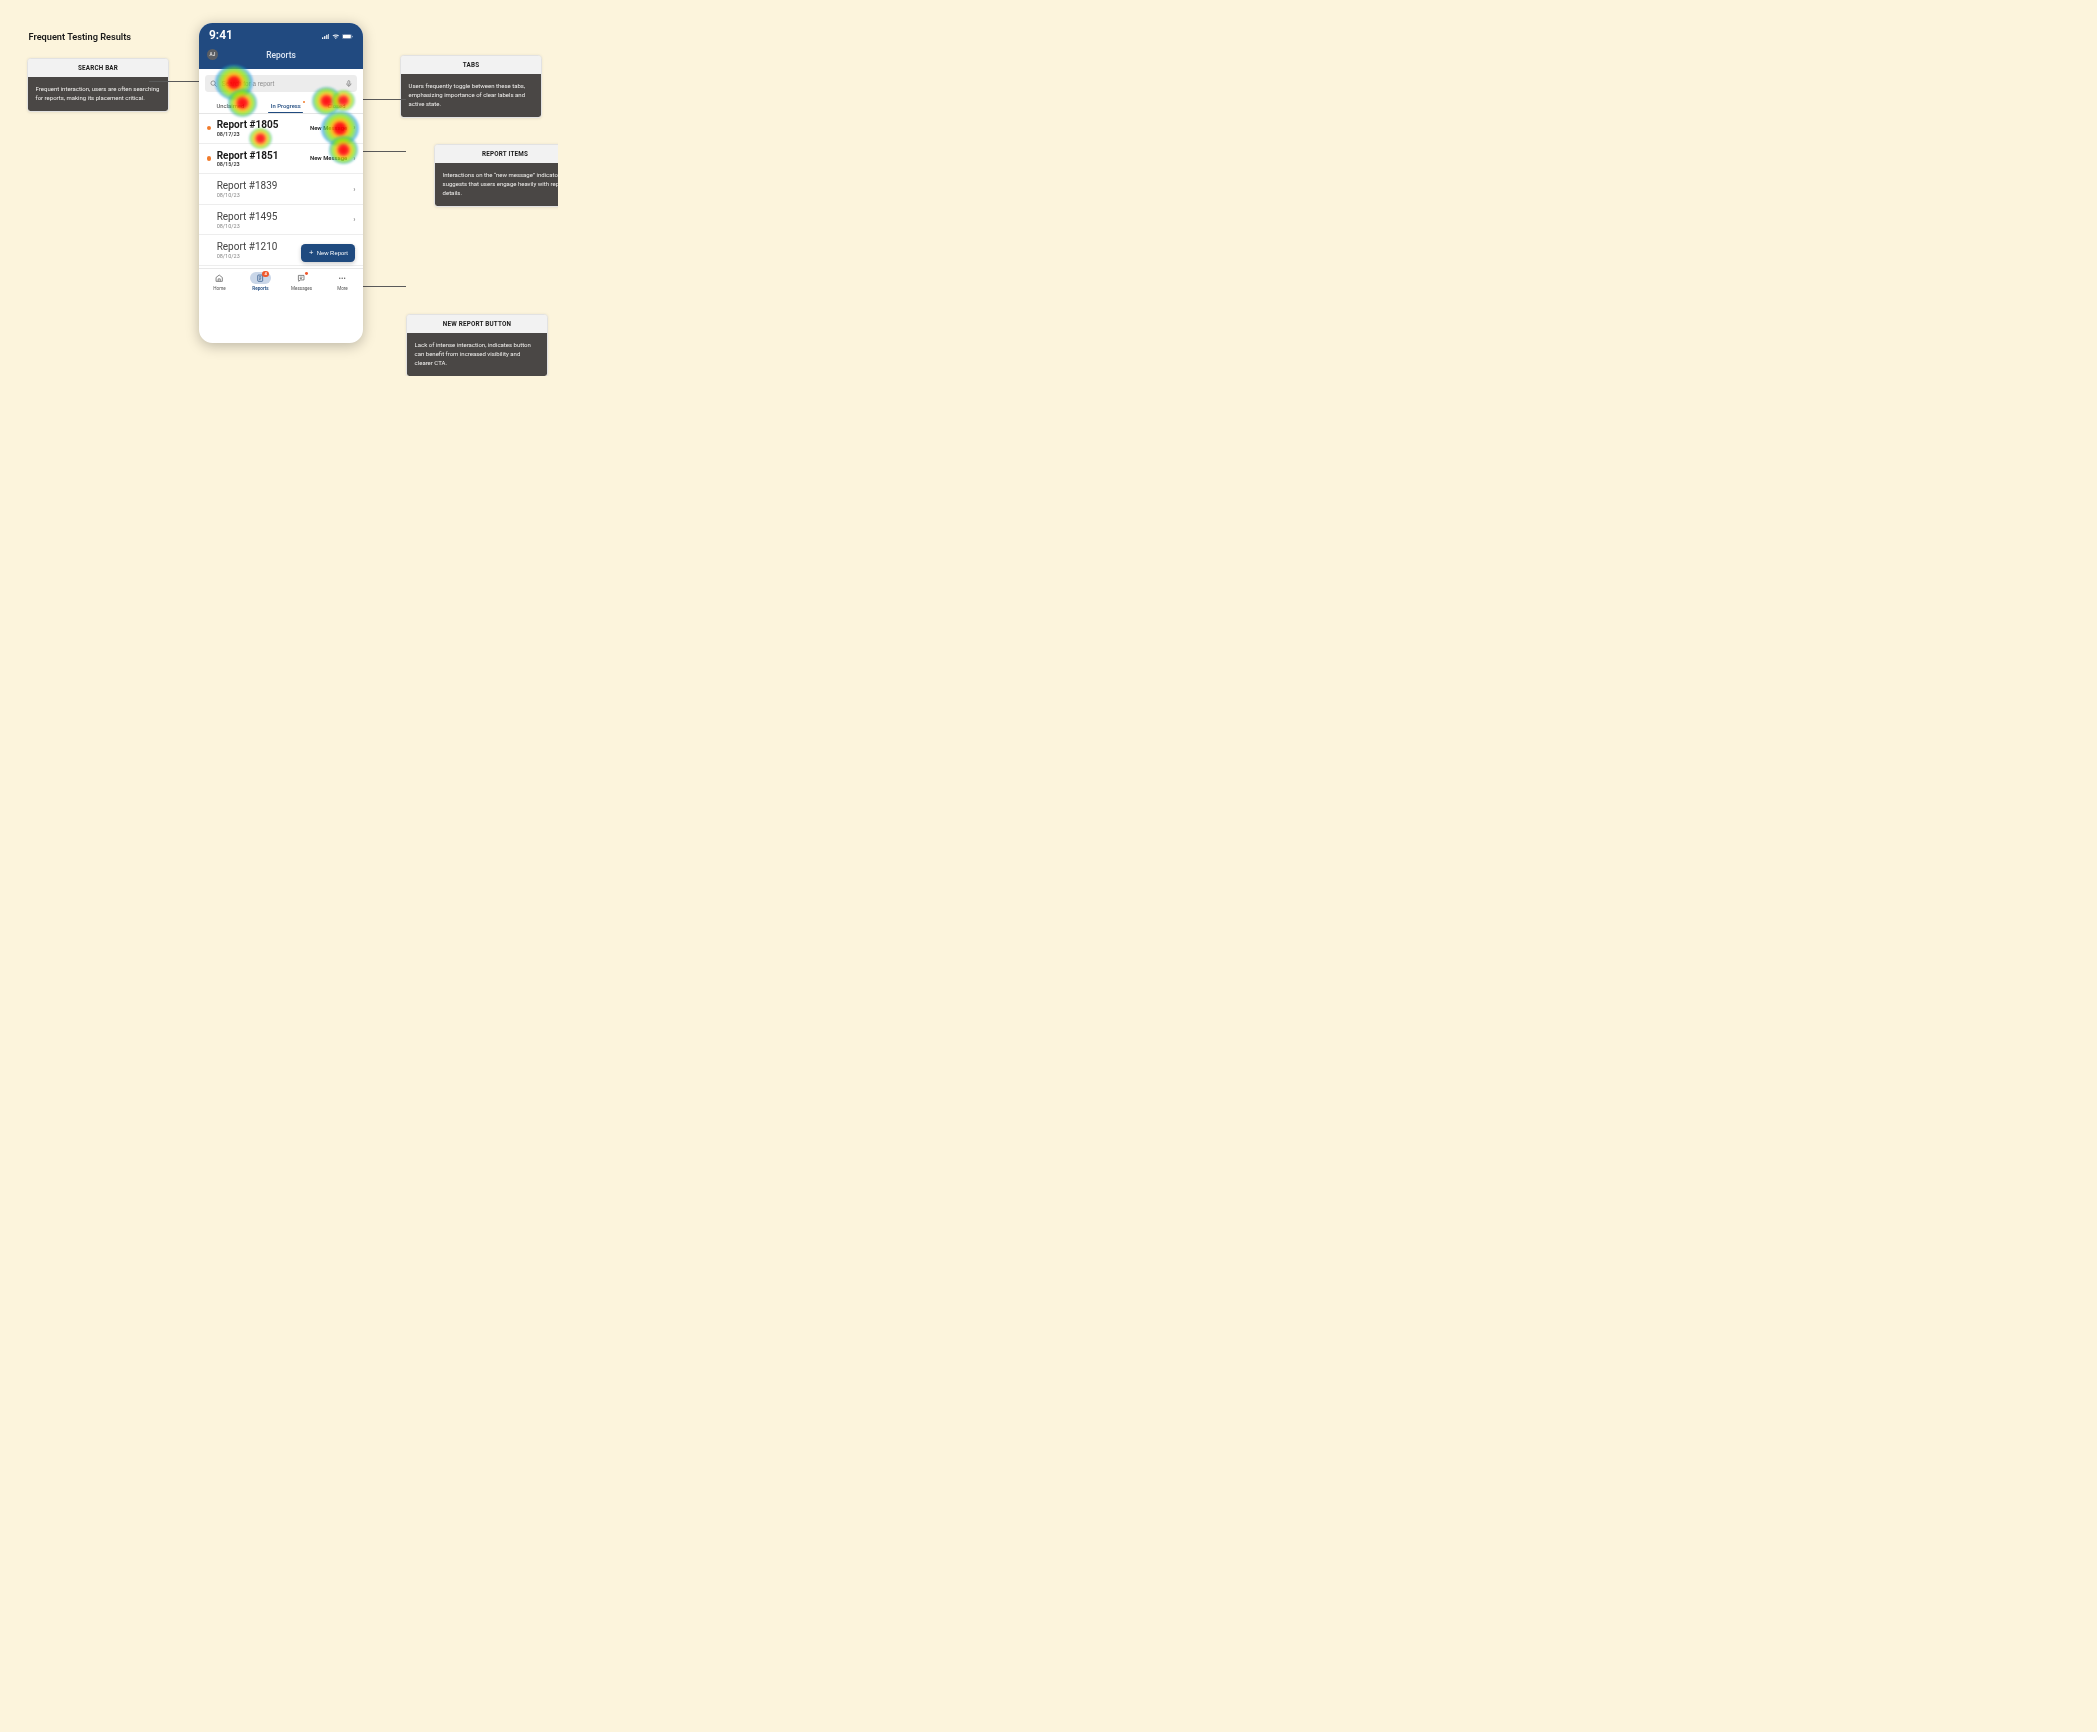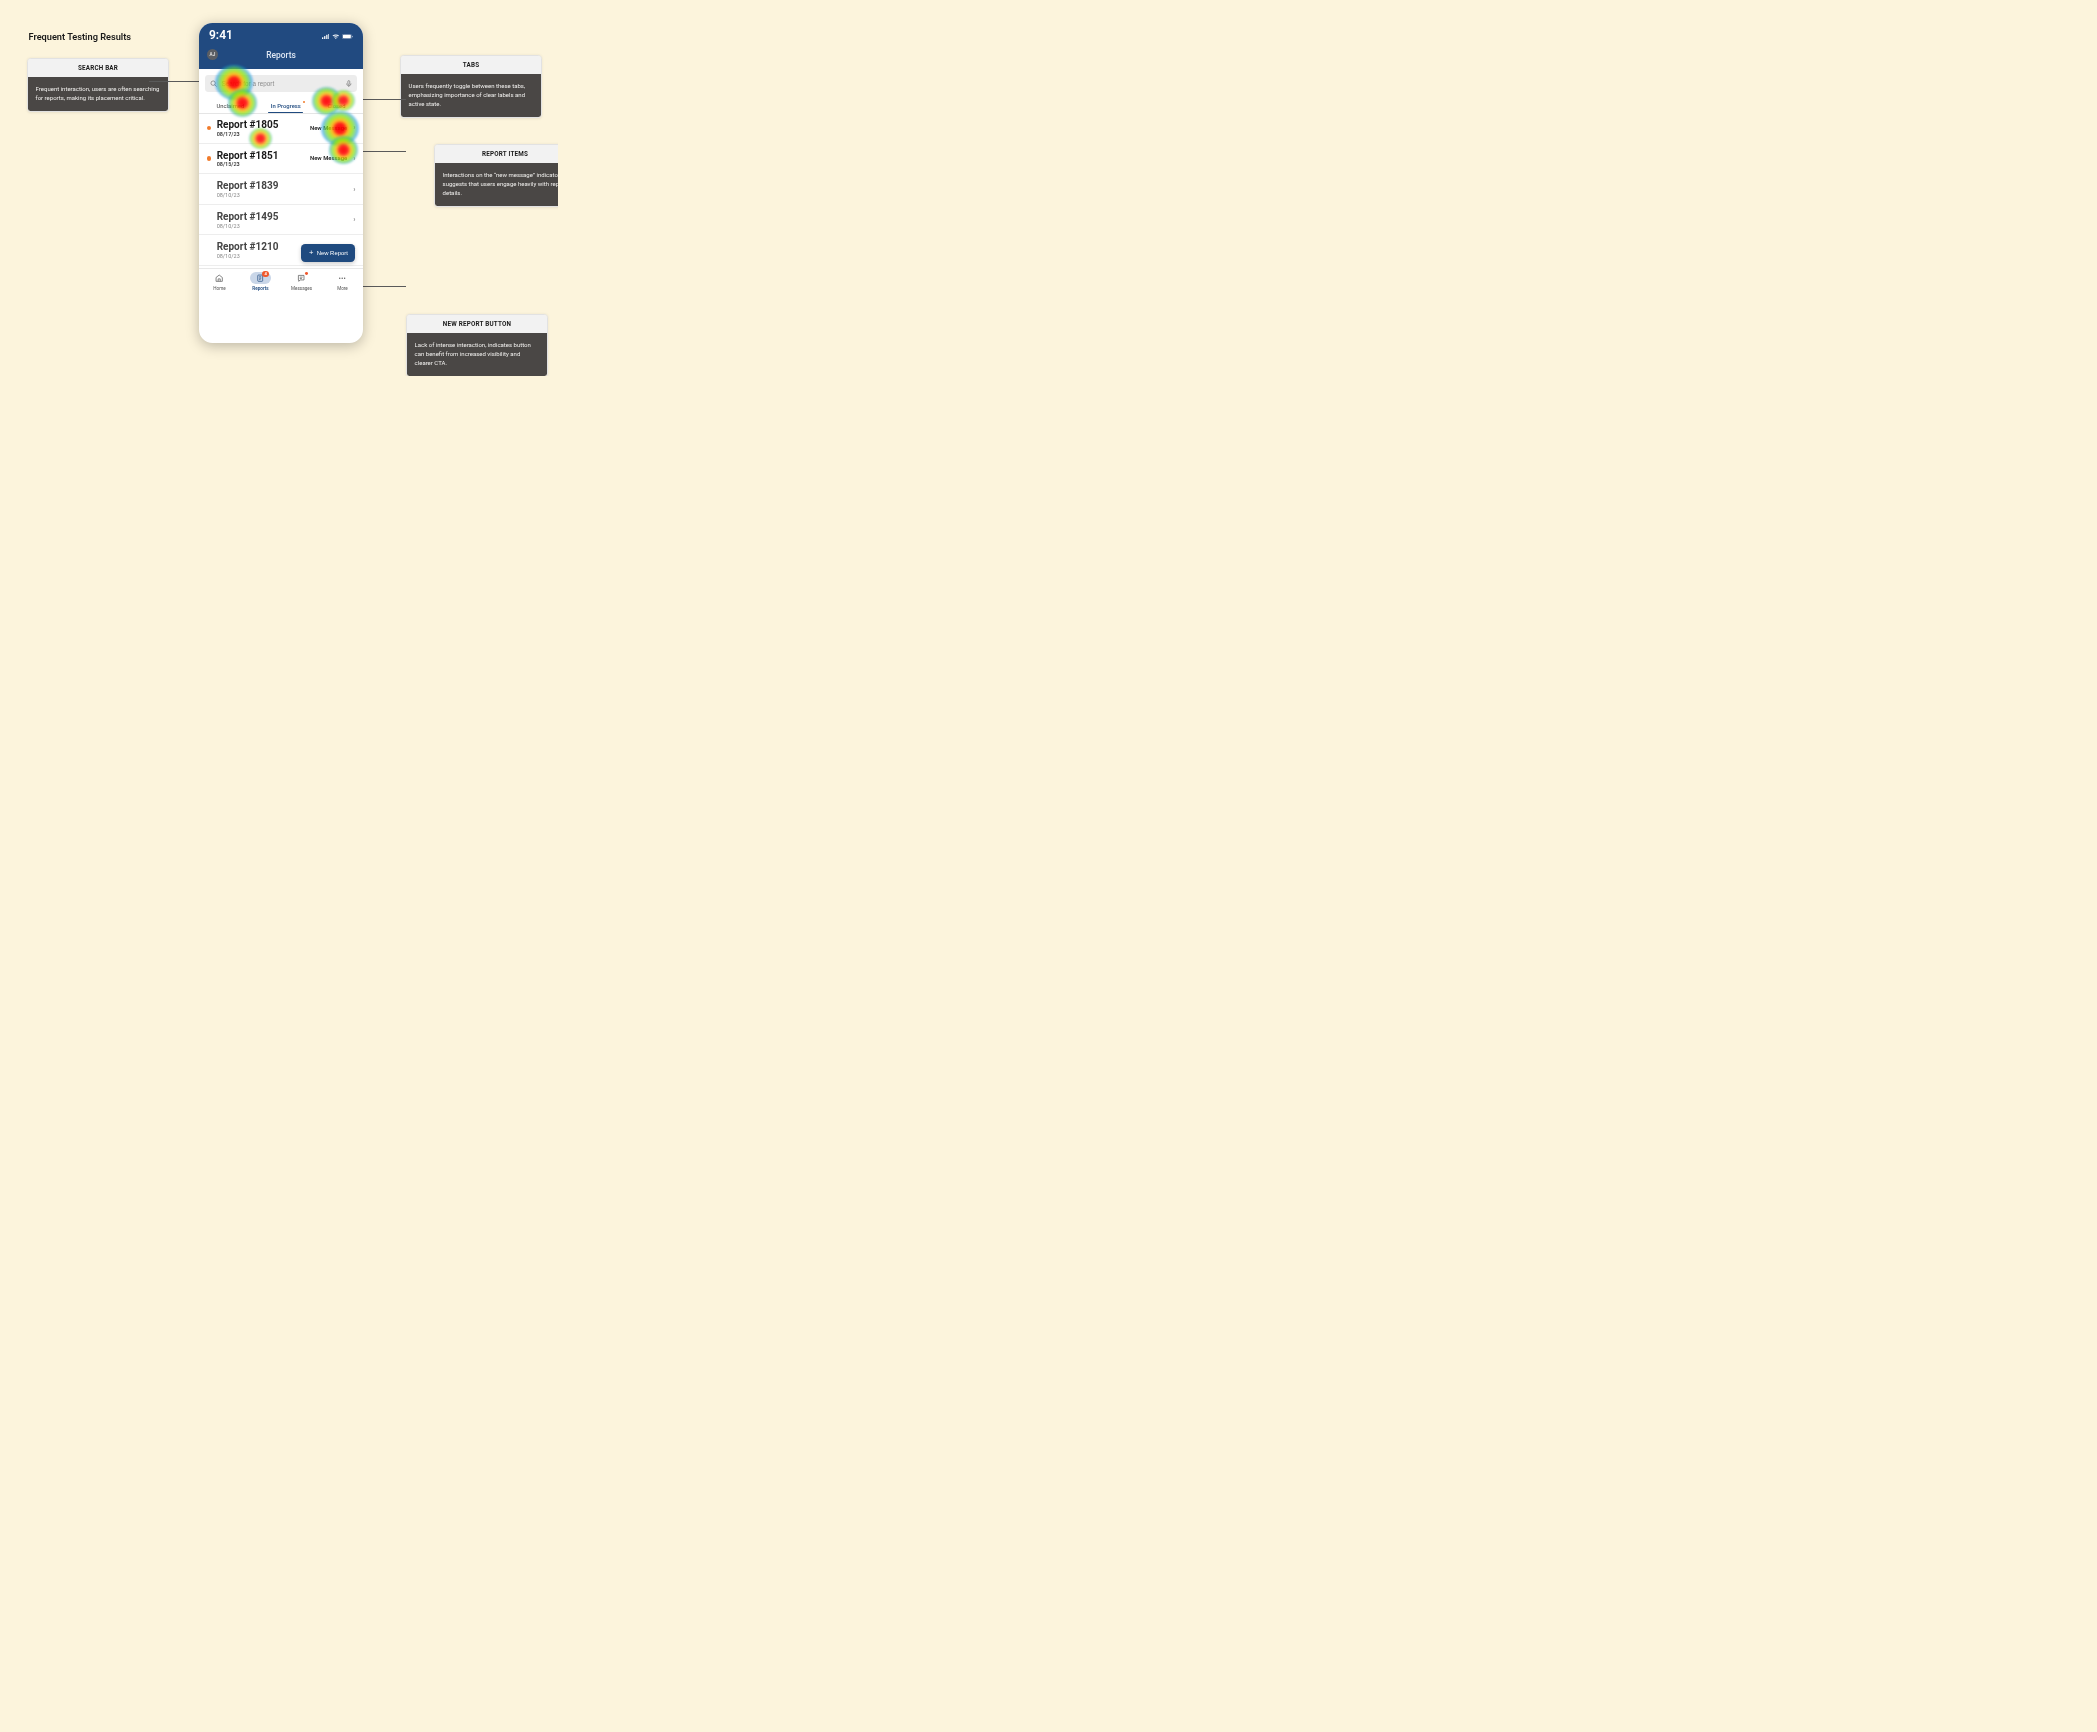--- a/index.html
+++ b/index.html
@@ -155,21 +155,21 @@
     border-bottom: 0.4px solid #ededed;
     cursor: pointer;
   }
   .report-row .bullet {
     width:4.2px;height:4.2px;border-radius:50%;background:#f17b2b;flex-shrink:0;margin-right:1.7px;
   }
   .report-row .bullet.hidden { visibility:hidden; }
   .report-info { flex:1; }
   .report-name { font-weight:700; font-size:10px; color:#1a1a1a; }
   .report-date { font-size:5.5px; color:#3a3a3a; font-weight:600; margin-top:0.8px;}
-  .report-row.dim .report-name { font-weight:700; color:#444; }
+  .report-row.dim .report-name { font-weight:400; color:#444; }
   .report-row.dim .report-date { font-weight:400; color:#888; }
   .report-status { font-size:5.9px; font-weight:600; color:#222; margin-right:1.7px;}
   .chev { color:#777; font-size:7.6px; }
 
   .new-report-btn {
     position:absolute; right:7.6px; bottom:35px;
     background:#1f4a7f; color:#fff;
     border:none; border-radius:4.2px;
     padding: 5px 7.6px;
     font-size:5.9px; font-weight:500;

